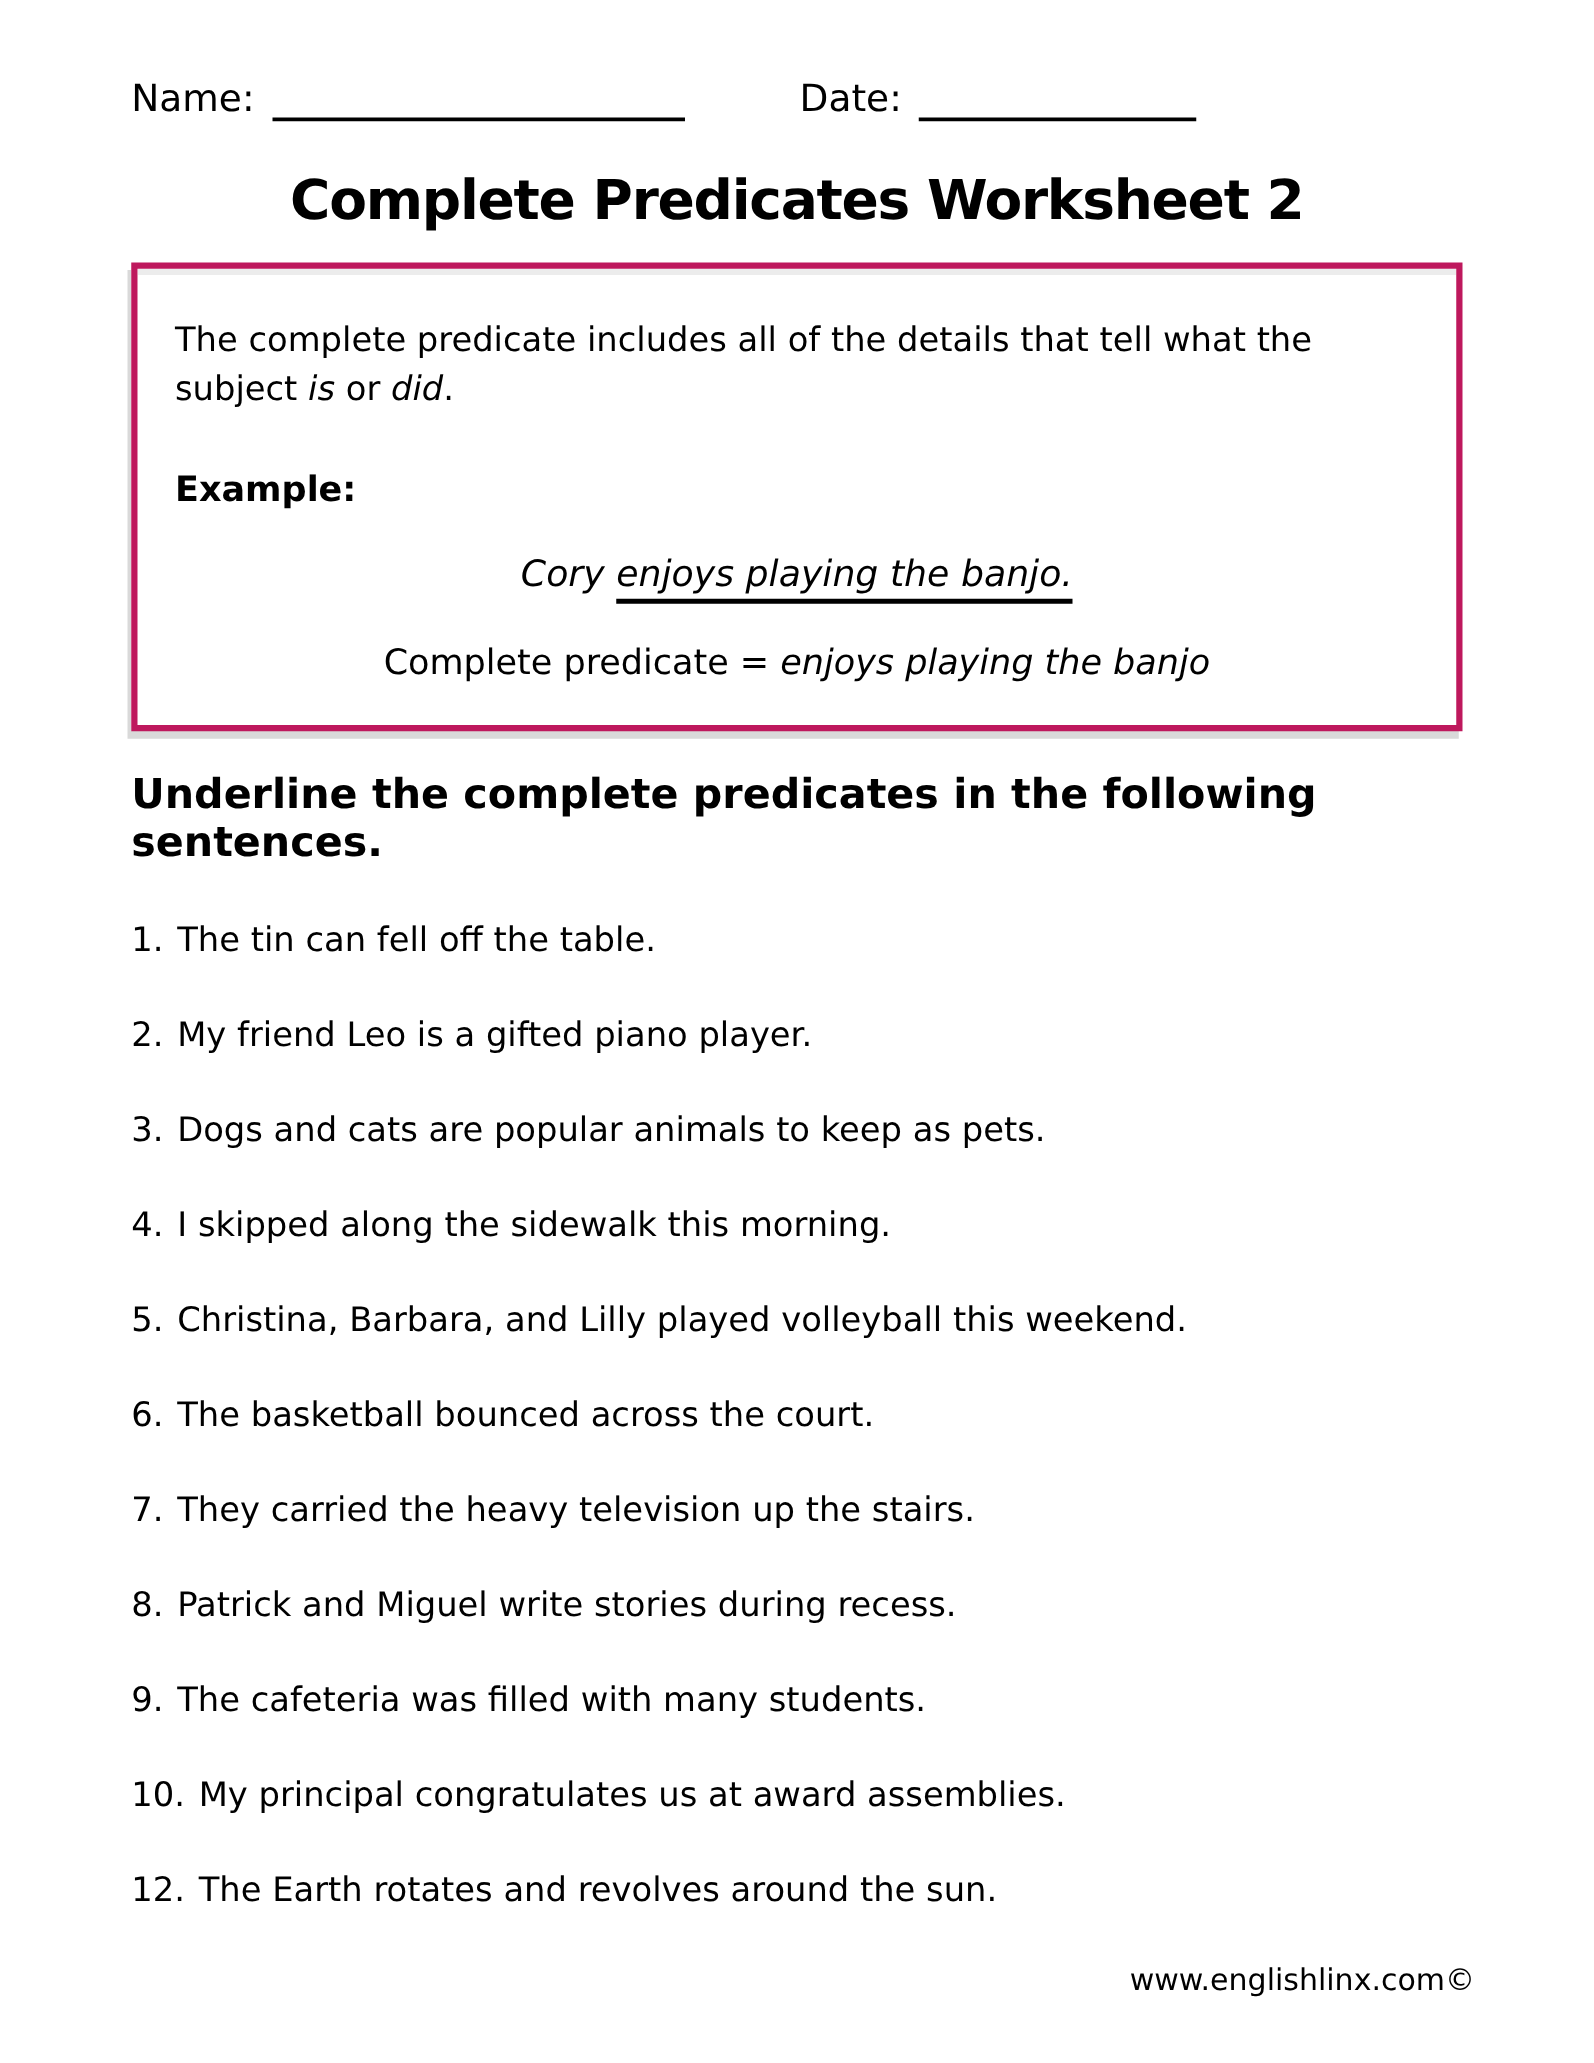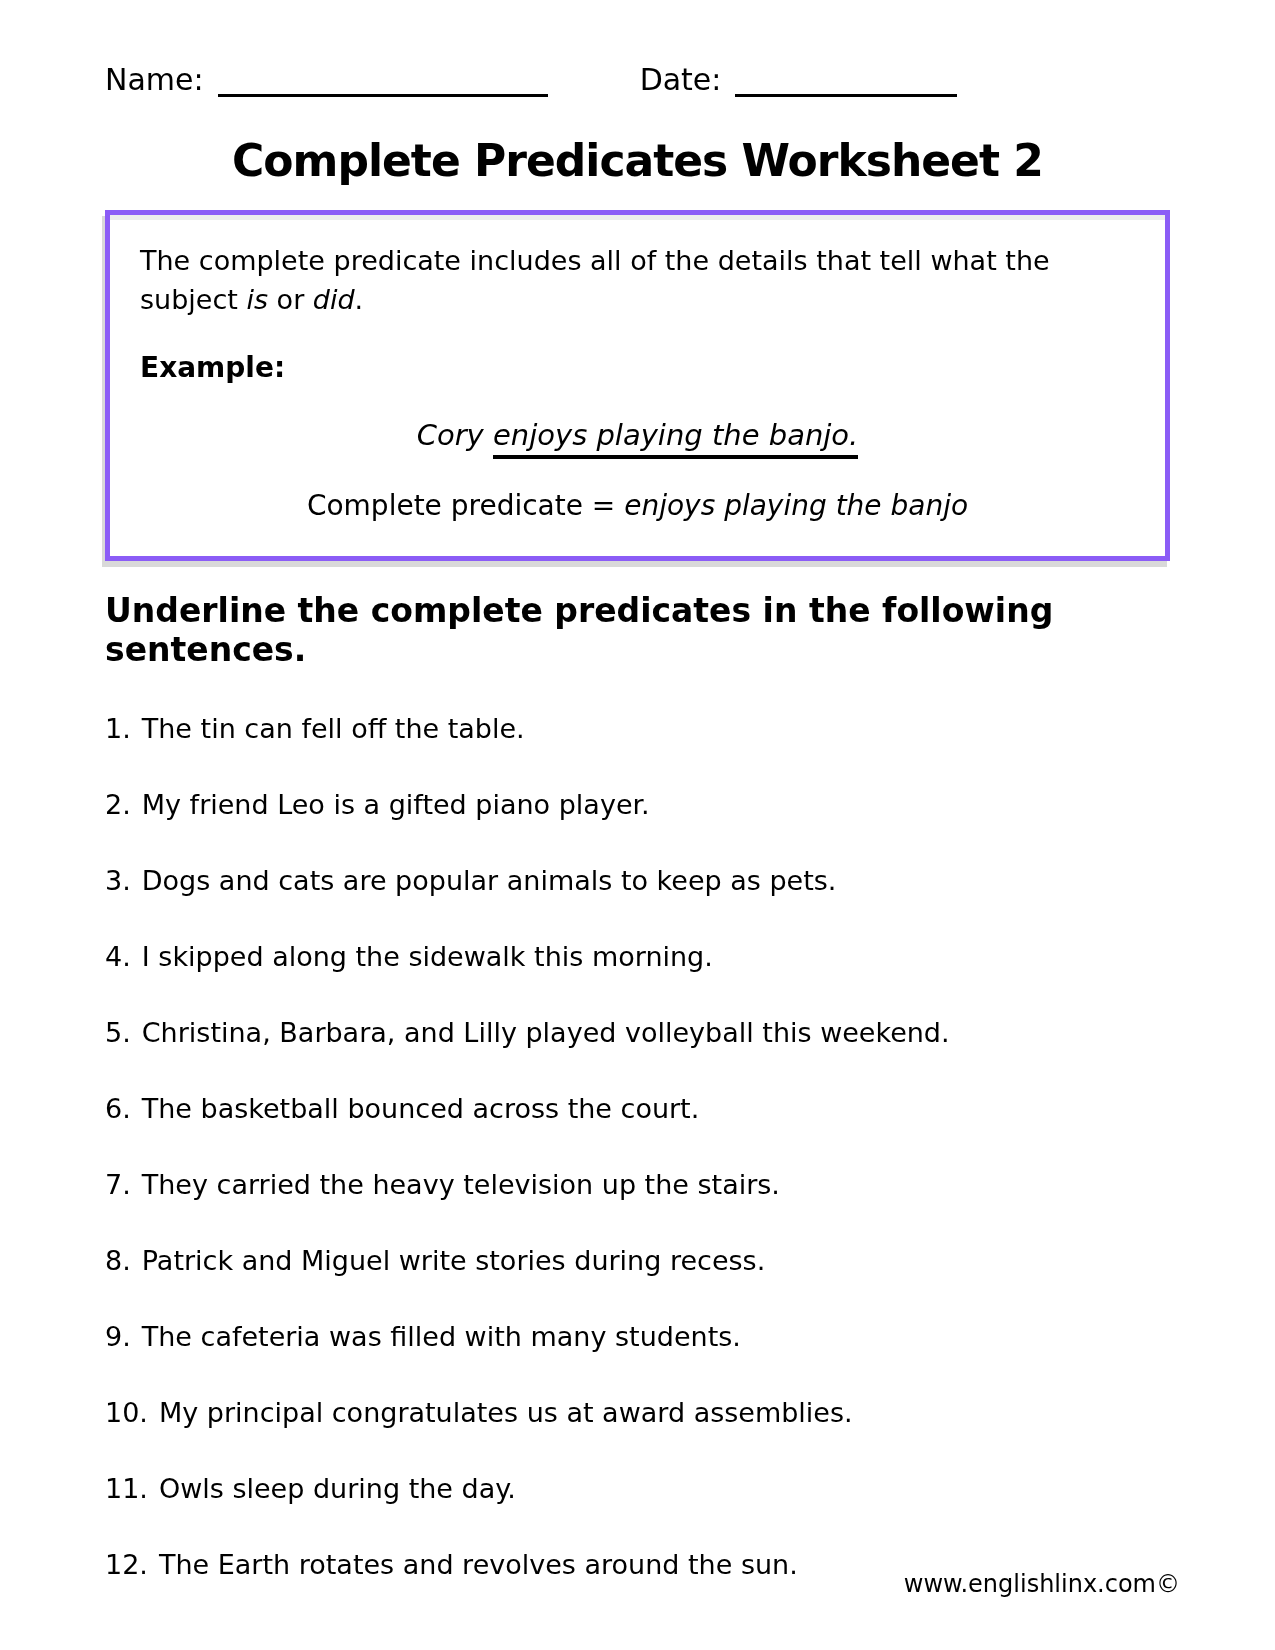--- a/index.html
+++ b/index.html
@@ -44,33 +44,33 @@
     text-align: center;
     font-size: 44px;
     font-weight: bold;
     letter-spacing: -1px;
     margin-top: 38px;
   }
 
   
   .example-box {
     margin-top: 24px;
-    border: 5px solid #8b5cf6;
+    border: 5px solid #be185d;
     box-shadow: -3px 6px 0 #d9d9d9, inset 0 5px 0 #ececec;
-    padding: 26px 30px 34px 30px;
+    padding: 38px 30px 34px 30px;
   }
   .definition {
     font-size: 27px;
     line-height: 1.45;
   }
   .italic { font-style: italic; }
   .example-label {
     font-size: 28px;
     font-weight: bold;
-    margin-top: 32px;
+    margin-top: 44px;
   }
   .example-sentence {
     text-align: center;
     font-size: 29px;
     font-style: italic;
     margin-top: 34px;
   }
   .underlined-predicate {
     display: inline-block;
     border-bottom: 4px solid #000;
@@ -144,19 +144,18 @@
     <div class="sentence-row"><span class="sentence-number">1.</span><span>The tin can fell off the table.</span></div>
     <div class="sentence-row"><span class="sentence-number">2.</span><span>My friend Leo is a gifted piano player.</span></div>
     <div class="sentence-row"><span class="sentence-number">3.</span><span>Dogs and cats are popular animals to keep as pets.</span></div>
     <div class="sentence-row"><span class="sentence-number">4.</span><span>I skipped along the sidewalk this morning.</span></div>
     <div class="sentence-row"><span class="sentence-number">5.</span><span>Christina, Barbara, and Lilly played volleyball this weekend.</span></div>
     <div class="sentence-row"><span class="sentence-number">6.</span><span>The basketball bounced across the court.</span></div>
     <div class="sentence-row"><span class="sentence-number">7.</span><span>They carried the heavy television up the stairs.</span></div>
     <div class="sentence-row"><span class="sentence-number">8.</span><span>Patrick and Miguel write stories during recess.</span></div>
     <div class="sentence-row"><span class="sentence-number">9.</span><span>The cafeteria was filled with many students.</span></div>
     <div class="sentence-row"><span class="sentence-number">10.</span><span>My principal congratulates us at award assemblies.</span></div>
-    <div class="sentence-row"><span class="sentence-number">11.</span><span>Owls sleep during the day.</span></div>
     <div class="sentence-row"><span class="sentence-number">12.</span><span>The Earth rotates and revolves around the sun.</span></div>
   </div>
 
   <div class="footer-credit">www.englishlinx.com©</div>
 
 </div>
 
 </body></html>

